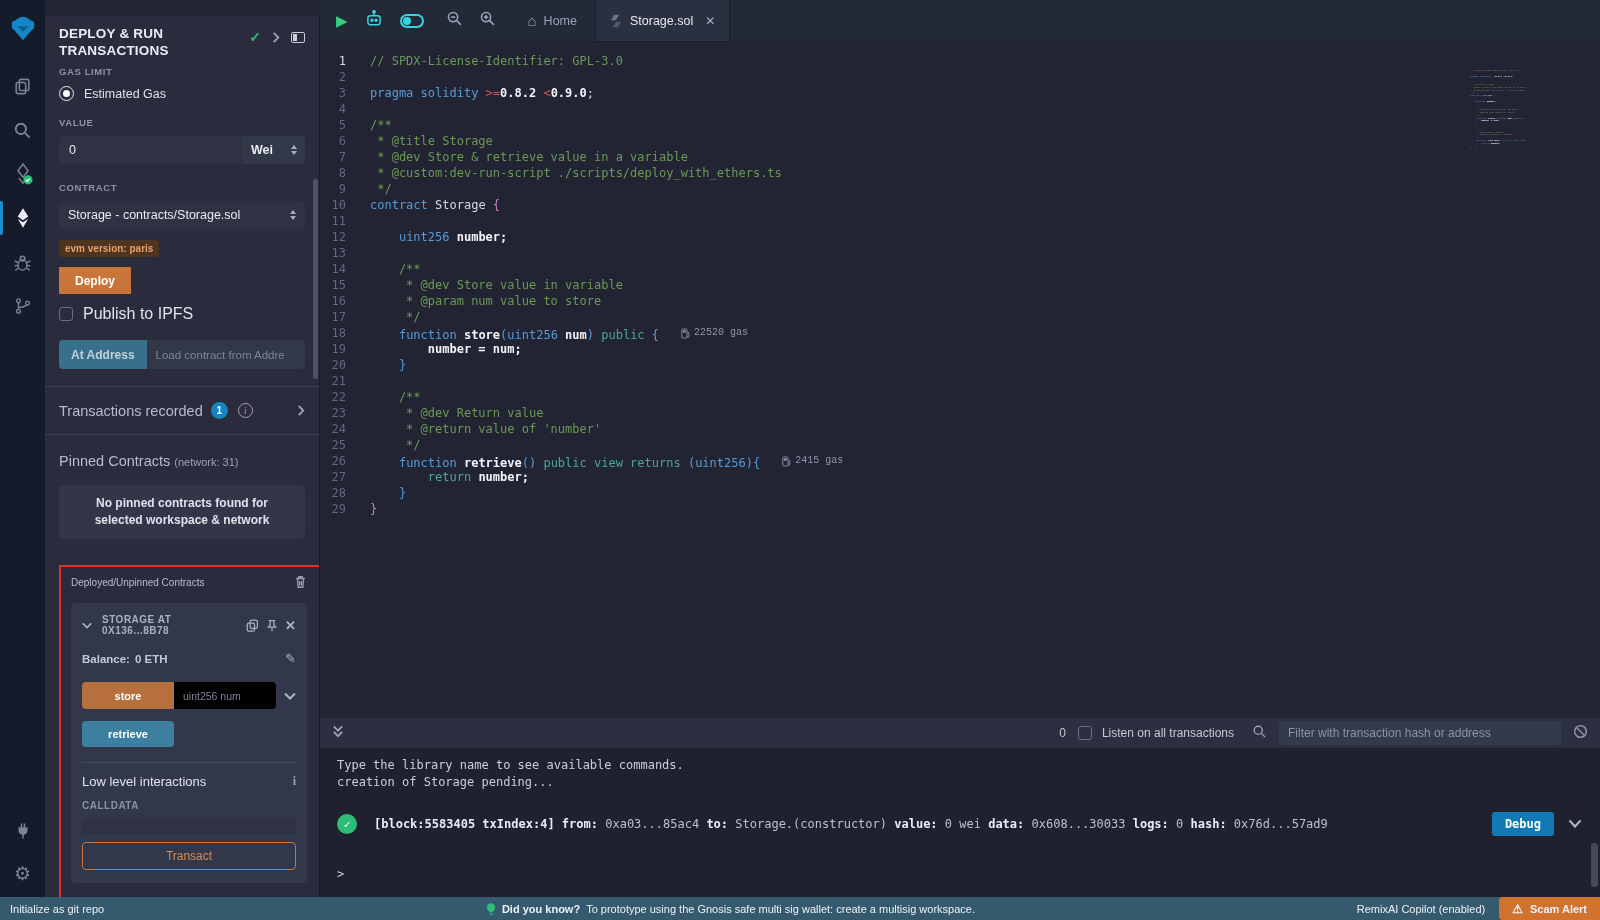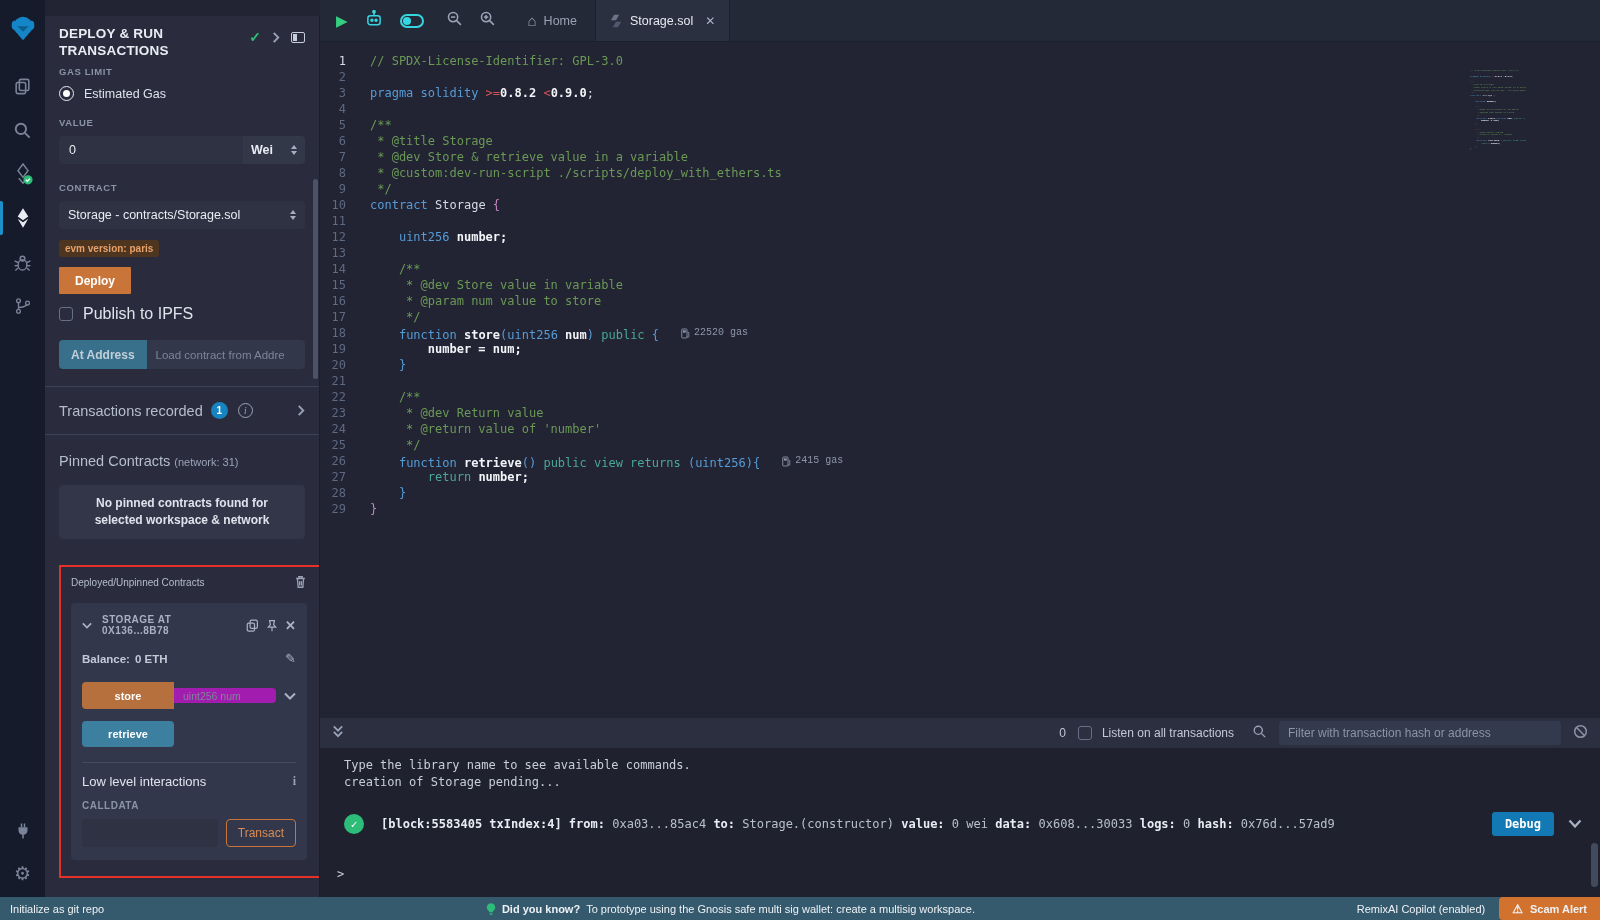--- a/index.html
+++ b/index.html
@@ -76,29 +76,29 @@
   .instance-card { background:#32374b; border-radius:4px; margin-top:14px; padding:11px 11px 13px; }
   .inst-head { display:flex; align-items:center; gap:7px; }
   .inst-name { color:#a9b1c2; font-size:10px; font-weight:bold; letter-spacing:.5px; flex:1; margin-left:3px; }
   .x-glyph { font-size:13px; color:#aab2c4; font-weight:bold; }
   .balance-row { display:flex; align-items:center; margin-top:15px; }
   .balance-label { color:#c3c9d5; font-size:11.5px; font-weight:bold; }
   .balance-val { color:#c3c9d5; font-size:11.5px; font-weight:bold; margin-left:5px; flex:1; }
   .pencil-glyph { font-size:13px; color:#aab2c4; }
   .store-row { display:flex; align-items:center; margin-top:16px; gap:0; }
   .btn-store { background:#b5703d; color:#fff; font-weight:bold; font-size:11px; border:none; border-radius:4px 0 0 4px; width:92px; height:27px; cursor:pointer; font-family:"Liberation Sans",sans-serif; }
-  .store-input { flex:1; background:#a21caf; border:none; height:15px; color:#e9ecf3; font-size:10.5px; padding:0 9px; outline:none; min-width:0; border-radius:0 4px 4px 0; font-family:"Liberation Sans",sans-serif; }
+  .store-input { flex:1; background:#000000; border:none; height:27px; color:#e9ecf3; font-size:10.5px; padding:0 9px; outline:none; min-width:0; border-radius:0 4px 4px 0; font-family:"Liberation Sans",sans-serif; }
   .store-input::placeholder { color:#7d8598; }
   .btn-retrieve { background:#3d7f9e; color:#fff; font-weight:bold; font-size:11px; border:none; border-radius:4px; width:92px; height:26px; margin-top:12px; cursor:pointer; font-family:"Liberation Sans",sans-serif; }
   .card-divider { height:1px; background:#454b61; margin:15px 0 0; }
   .lowlevel-head { display:flex; align-items:center; margin-top:11px; }
   .lowlevel-title { color:#dfe3ec; font-size:13px; flex:1; }
   .i-plain { color:#9aa2b5; font-size:12px; font-weight:bold; font-family:"Liberation Serif",serif; }
   .calldata-label { color:#8b93a6; font-size:10px; font-weight:bold; letter-spacing:.5px; margin-top:11px; }
-  .calldata-row { display:flex; margin-top:8px; gap:8px; }
+  .calldata-row { display:flex; margin-top:8px; gap:8px;flex-direction:column; }
   .calldata-input { flex:1; background:#2e3243; border:none; border-radius:4px; height:28px; padding:0 8px; color:#e9ecf3; outline:none; min-width:0; }
   .btn-transact { background:transparent; border:1px solid #c97539; color:#d98b52; font-size:12px; border-radius:4px; height:28px; padding:0 11px; cursor:pointer; font-family:"Liberation Sans",sans-serif; }
 
   
   .editor { position:absolute; left:320px; top:0; width:1280px; height:718px; background:#222333; }
   .toolbar { height:42px; background:#242938; border-bottom:1px solid #1b2030; display:flex; align-items:stretch; }
   .tb-icons { display:flex; align-items:center; gap:16px; padding:0 14px 0 16px; }
   .play-glyph { color:#35d07f; font-size:15px; cursor:pointer; }
   .toggle-pill { width:24px; height:14px; border:2px solid #35d6e0; border-radius:8px; position:relative; cursor:pointer; }
   .toggle-pill::after { content:''; position:absolute; left:1px; top:1px; width:8px; height:8px; border-radius:50%; background:#35d6e0; }
@@ -127,21 +127,21 @@
 
   
   .terminal { position:absolute; left:320px; top:718px; width:1280px; height:179px; background:#1f222e; }
   .term-bar { height:30px; background:#2b2f40; display:flex; align-items:center; padding:0 12px 0 12px; gap:12px; }
   .term-collapse { cursor:pointer; }
   .term-bar-spacer { flex:1; }
   .listen-count { color:#c3c9d5; font-size:12px; }
   .listen-label { color:#c3c9d5; font-size:12px; margin-left:-2px; }
   .filter-input { width:282px; height:24px; background:#343a4e; border:none; border-radius:4px; color:#dfe3ec; font-size:12px; padding:0 9px; outline:none; font-family:"Liberation Sans",sans-serif; }
   .filter-input::placeholder { color:#8b93a6; }
-  .term-body { position:relative; height:149px; padding:9px 0 0 24px; font-family:"DejaVu Sans Mono",monospace; font-size:12px; line-height:17px; color:#c9ced9; }
+  .term-body { position:relative; height:149px; padding:9px 0 0 17px; font-family:"DejaVu Sans Mono",monospace; font-size:12px; line-height:17px; color:#c9ced9; }
   .term-line { white-space:pre; }
   .tx-row { display:flex; align-items:center; margin-top:21px; padding-right:18px; }
   .check-circle { width:20px; height:20px; border-radius:50%; background:#2dbd78; color:#fff; display:flex; align-items:center; justify-content:center; font-size:11px; margin-right:17px; flex:none; }
   .tx-text { flex:1; color:#b9c0cd; white-space:nowrap; overflow:hidden; }
   .tx-text b { color:#e8ecf4; }
   .btn-debug { background:#1379b4; color:#fff; font-weight:bold; font-size:12px; padding:5px 13px; border-radius:3px; border:none; cursor:pointer; margin-left:14px; font-family:"DejaVu Sans Mono",monospace; }
   .tx-chevron { margin-left:14px; cursor:pointer; }
   .prompt { position:absolute; left:17px; bottom:14px; color:#c9ced9; }
   .term-scrollthumb { position:absolute; right:2px; bottom:10px; width:7px; height:44px; background:#424a5e; border-radius:4px; }
 

